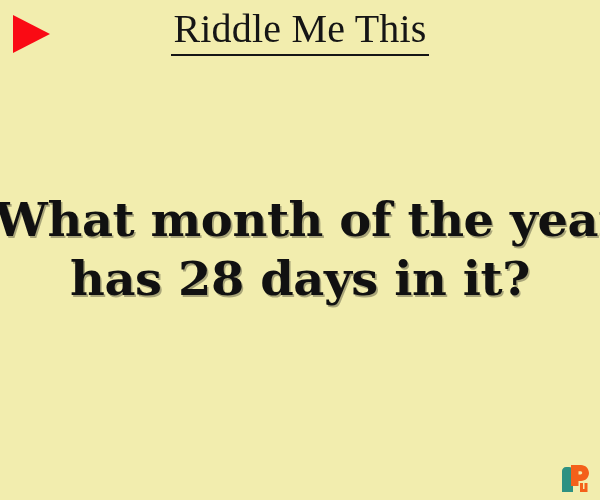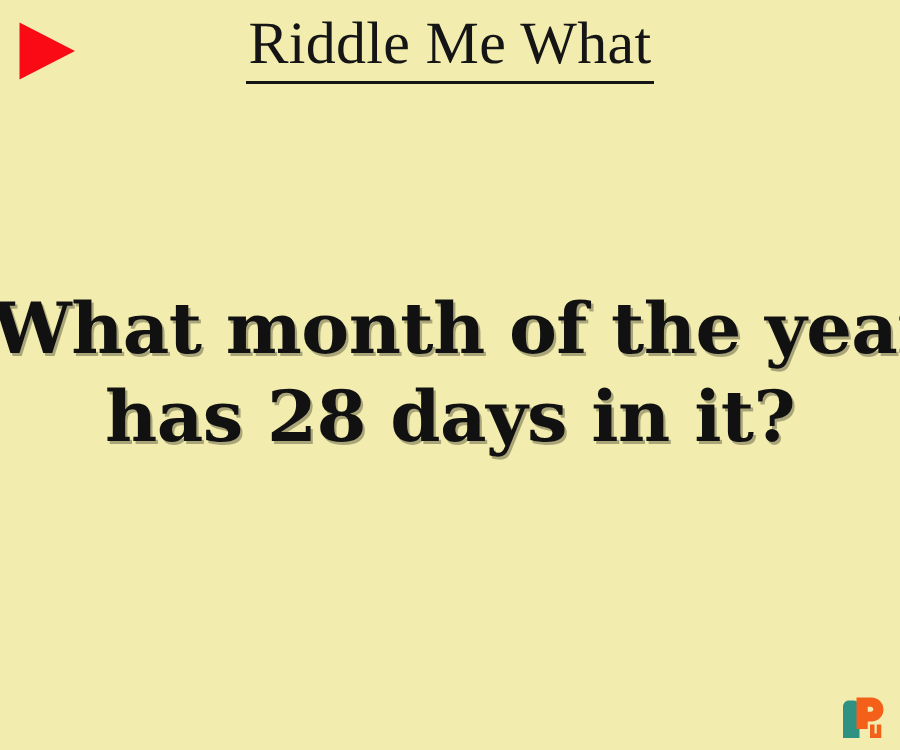--- a/index.html
+++ b/index.html
@@ -84,21 +84,21 @@
   }
 </style>
 </head>
 <body>
 
 <div id="slide">
 
   <div id="play-triangle"></div>
 
   <div id="title-wrap">
-    <span id="title-text">Riddle Me What</span>
+    <span id="title-text">Riddle Me This</span>
   </div>
 
   <div id="riddle-body">
     <span class="riddle-line line-1">What month of the year</span>
     <span class="riddle-line line-2">has 28 days in it?</span>
   </div>
 
   <div id="brand-logo">
     <svg width="34" height="32" viewBox="0 0 34 32" xmlns="http://www.w3.org/2000/svg">
       <path d="M4 9 C4 6.8 5.8 5 8 5 L11 5 C13.2 5 15 6.8 15 9 L15 30 L4 30 Z" fill="#2E9182"></path>

